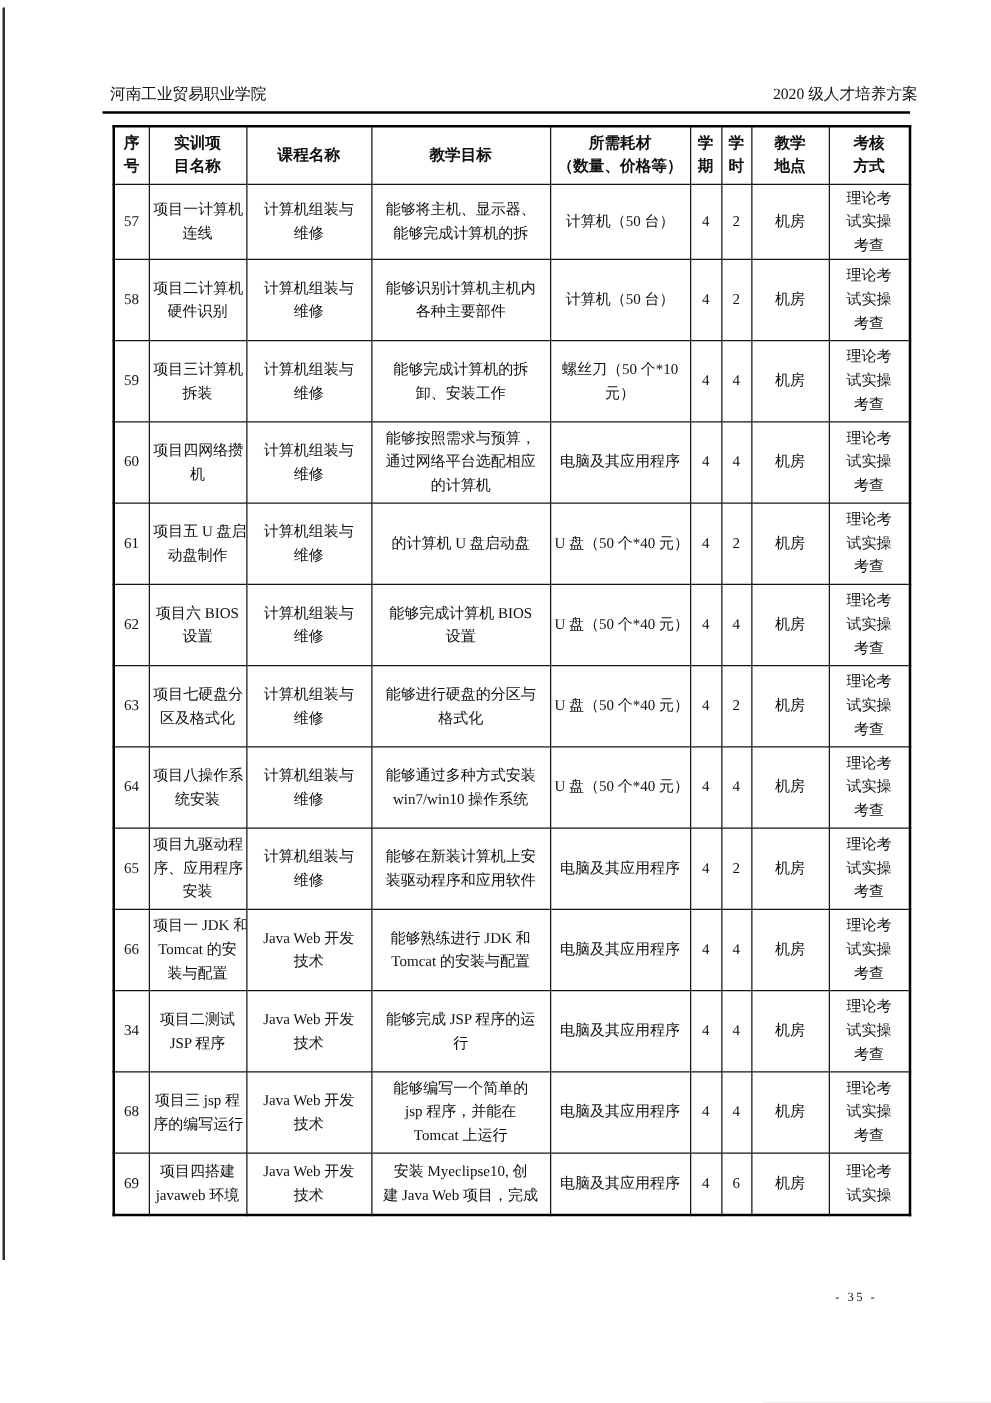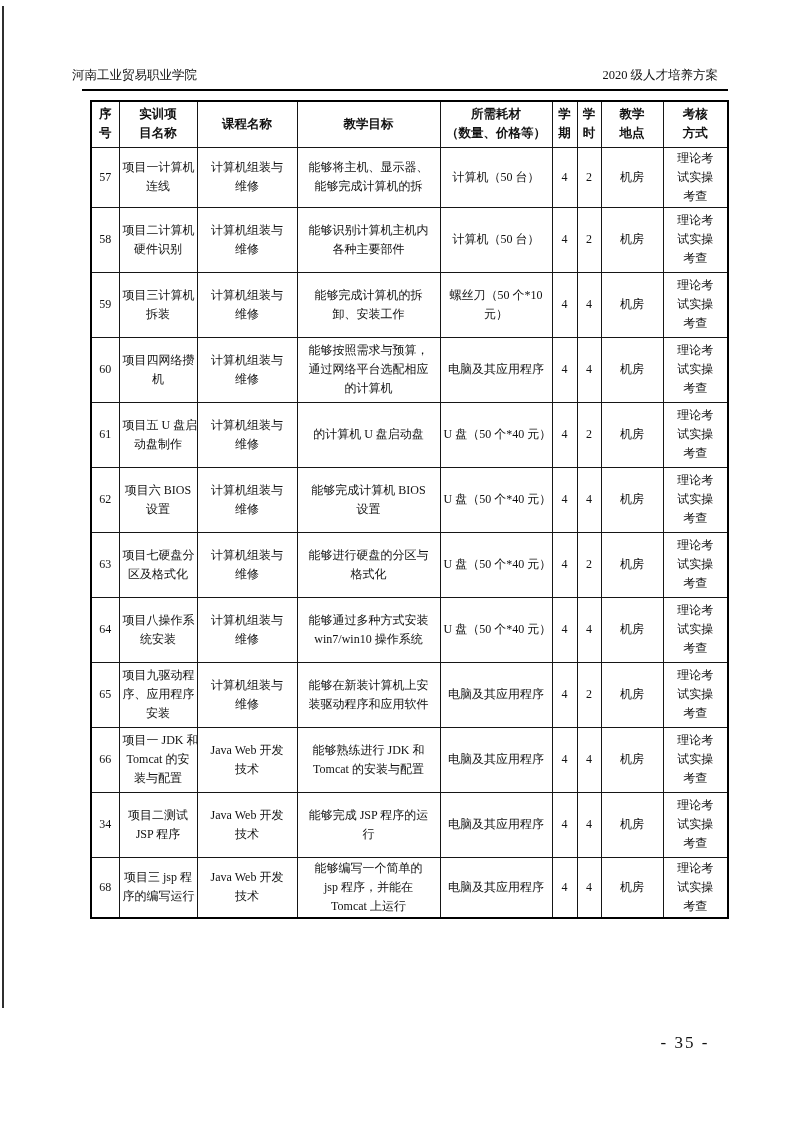--- a/index.html
+++ b/index.html
@@ -16,21 +16,21 @@
   .scan-line {
     position: absolute;
     left: 2px;
     top: 6px;
     width: 2px;
     height: 1002px;
     background: #2f2f2f;
   }
   .doc-header {
     position: absolute;
-    left: 72px;
+    left: 88px;
     top: 66px;
     width: 646px;
     display: flex;
     justify-content: space-between;
     font-size: 12.5px;
     line-height: 18px;
   }
   .header-rule {
     position: absolute;
     left: 82px;
@@ -67,21 +67,21 @@
   .doc-table tbody tr { height: 65px; }
   .doc-table tbody tr:first-child { height: 41px; }
   .doc-table tbody tr:last-child { height: 50px; }
   .c-left { text-align: left; }
   .page-number {
     position: absolute;
     left: 630px;
     top: 1033px;
     width: 110px;
     text-align: center;
-    font-size: 17px;
+    font-size: 10px;
     letter-spacing: 2px;
   }
 </style>
 </head>
 <body>
 
 <div class="page">
 
   <div class="scan-line"></div>
 
@@ -313,18 +313,33 @@
 jsp 程序，并能在
 Tomcat 上运行</td>
           <td class="c-left">电脑及其应用程序</td>
           <td>4</td>
           <td>4</td>
           <td>机房</td>
           <td>理论考
 试实操
 考查</td>
         </tr>
+        <tr>
+          <td>69</td>
+          <td class="c-left">项目四搭建
+javaweb 环境</td>
+          <td class="c-left">Java Web 开发
+技术</td>
+          <td class="c-left">安装 Myeclipse10, 创
+建 Java Web 项目，完成</td>
+          <td class="c-left">电脑及其应用程序</td>
+          <td>4</td>
+          <td>6</td>
+          <td>机房</td>
+          <td>理论考
+试实操</td>
+        </tr>
       </tbody>
   </table>
 
   <div class="page-number">- 35 -</div>
 
 </div>
 
 </body></html>

